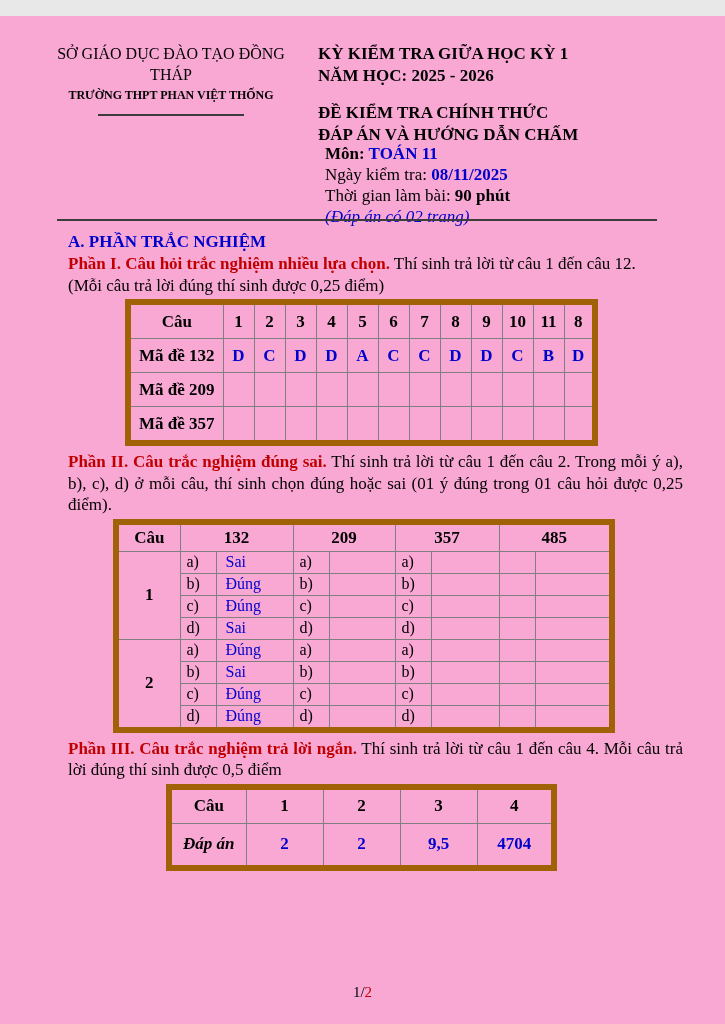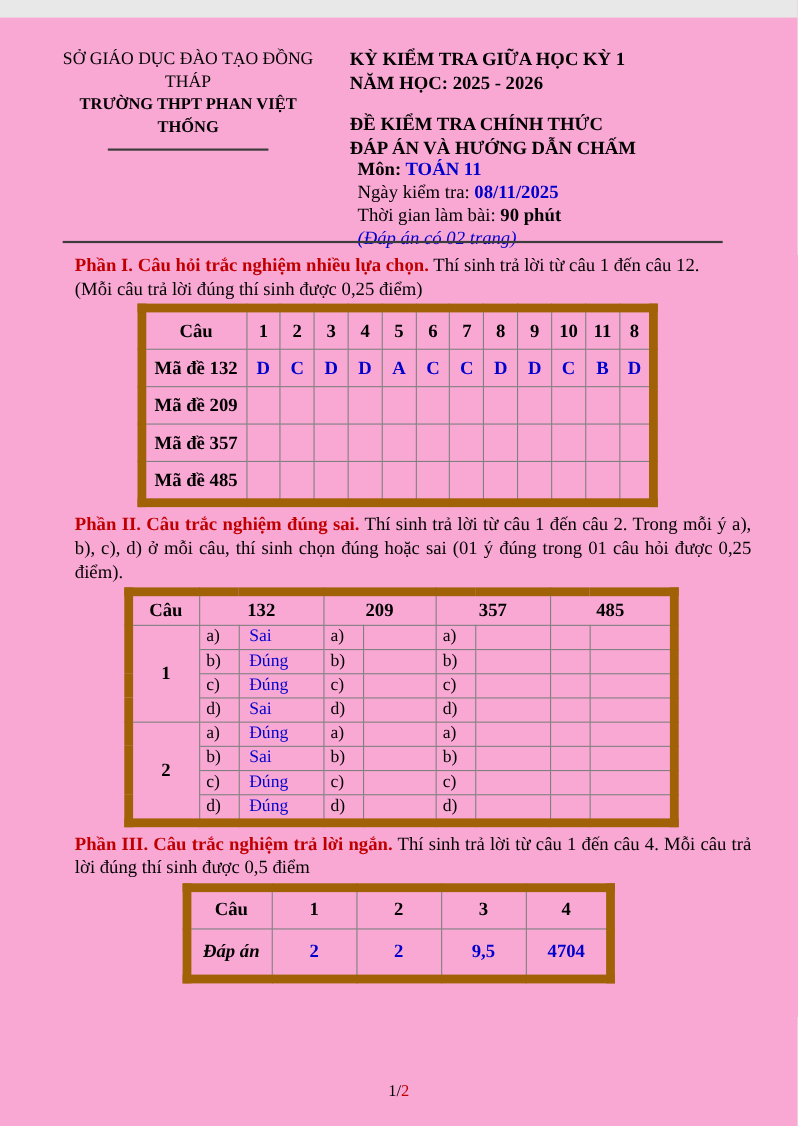--- a/index.html
+++ b/index.html
@@ -9,39 +9,39 @@
     background:#f9a8d4;
     font-family:"Liberation Serif","DejaVu Serif",serif;
     color:#000;
     font-size:17px;
     overflow:hidden;
     margin:16px auto;
   }
   
   .hdr-left{position:absolute;left:45px;top:27px;width:252px;text-align:center;line-height:21px;}
   .hdr-left .l1{font-size:16px;}
-  .hdr-left .l2{font-size:15px;font-weight:bold;}
+  .hdr-left .l2{font-size:12px;font-weight:bold;}
   .hdr-underline{width:146px;border-top:2px solid #3c3c3c;margin:8px auto 0 auto;}
   .hdr-right{position:absolute;left:318px;top:27px;width:372px;text-align:left;line-height:22px;font-weight:bold;}
   .hdr-right .spacer{height:15px;}
   .hdr-meta{position:absolute;left:325px;top:127px;line-height:21px;}
   .blue{color:#0000CC;}
   .red{color:#C00000;}
   .b{font-weight:bold;}
   .note{color:#0000CC;font-style:italic;}
   .rule{position:absolute;left:57px;top:203px;width:600px;border-top:2px solid #3c3c3c;}
   
   .body{position:absolute;left:68px;top:214px;width:615px;}
   .section-a{color:#0000CC;font-weight:bold;line-height:23px;}
   .para{line-height:21.5px;text-align:justify;font-family:Liberation Serif, serif;}
   .phead{color:#C00000;font-weight:bold;}
   
   table{border-collapse:collapse;table-layout:fixed;}
   table,td,th{border:1px solid #808080;}
-  table{border:8px solid #a16207;}
+  table{border:6px solid #a16207;}
   th,td{padding:0;overflow:hidden;}
   
   .t1{width:473px;margin:3px 0 0 57px;}
   .t1 th{font-size:17px;font-weight:bold;text-align:center;height:33px;}
   .t1 td{height:33px;text-align:center;font-weight:bold;color:#0000CC;font-size:17px;}
   
   .t2{width:500px;margin:3px 0 0 45px;font-size:16px;}
   .t2 th{font-size:17px;font-weight:bold;text-align:center;height:26px;}
   .t2 .qnum{font-weight:bold;text-align:center;font-size:17px;color:#000;}
   .t2 td{height:21px;line-height:20px;}
@@ -79,20 +79,21 @@
     <div><span class="b">Môn: </span><span class="b blue">TOÁN 11</span></div>
     <div><span>Ngày kiểm tra: </span><span class="b blue">08/11/2025</span></div>
     <div><span>Thời gian làm bài: </span><span class="b">90 phút</span></div>
     <div class="note">(Đáp án có 02 trang)</div>
   </div>
 
   <div class="rule"></div>
 
   <div class="body">
 
+    <div class="section-a">A. PHẦN TRẮC NGHIỆM</div>
 
     <div class="para"><span class="phead">Phần I. Câu hỏi trắc nghiệm nhiều lựa chọn.</span><span> Thí sinh trả lời từ câu 1 đến câu 12.</span></div>
     <div class="para">(Mỗi câu trả lời đúng thí sinh được 0,25 điểm)</div>
 
     <table class="t1">
       <colgroup>
           <col style="width:95px">
           <col>
           <col>
           <col>
@@ -160,35 +161,20 @@
             <td></td>
             <td></td>
             <td></td>
             <td></td>
             <td></td>
             <td></td>
             <td></td>
             <td></td>
             <td></td>
       </tr>
-      <tr>
-        <th>Mã đề 485</th>
-        <td></td>
-            <td></td>
-            <td></td>
-            <td></td>
-            <td></td>
-            <td></td>
-            <td></td>
-            <td></td>
-            <td></td>
-            <td></td>
-            <td></td>
-            <td></td>
-      </tr>
     </tbody>
       </table>
 
     <div class="para" style="margin-top:5px;"><span class="phead">Phần II. Câu trắc nghiệm đúng sai.</span><span> Thí sinh trả lời từ câu 1 đến câu 2. Trong mỗi ý a), b), c), d) ở mỗi câu, thí sinh chọn đúng hoặc sai (01 ý đúng trong 01 câu hỏi được 0,25 điểm).</span></div>
 
     <table class="t2">
       <colgroup>
           <col style="width:64px">
           <col style="width:36px">
           <col style="width:77px">

